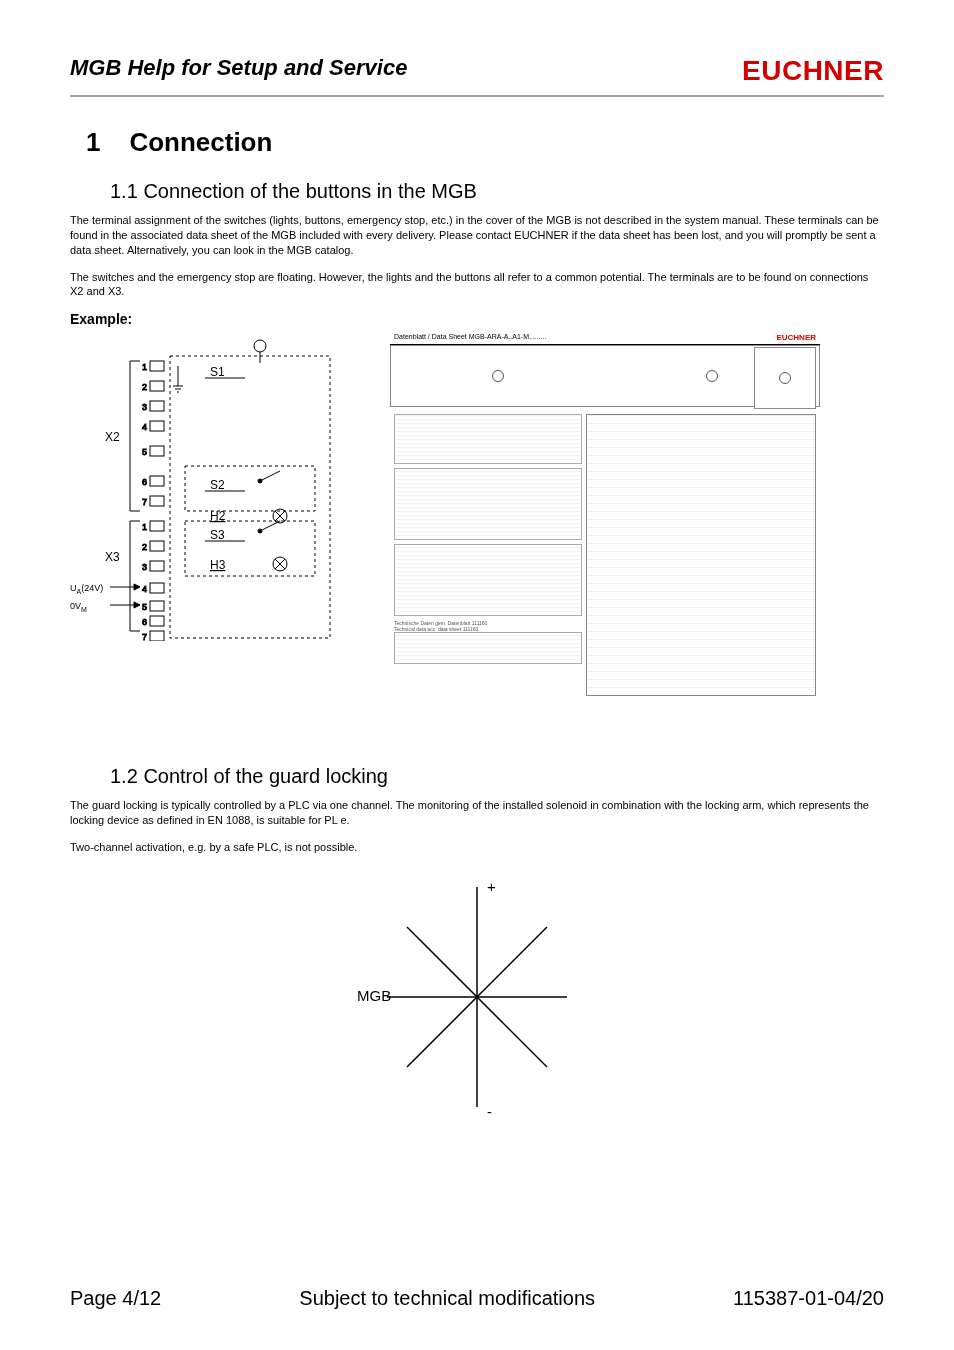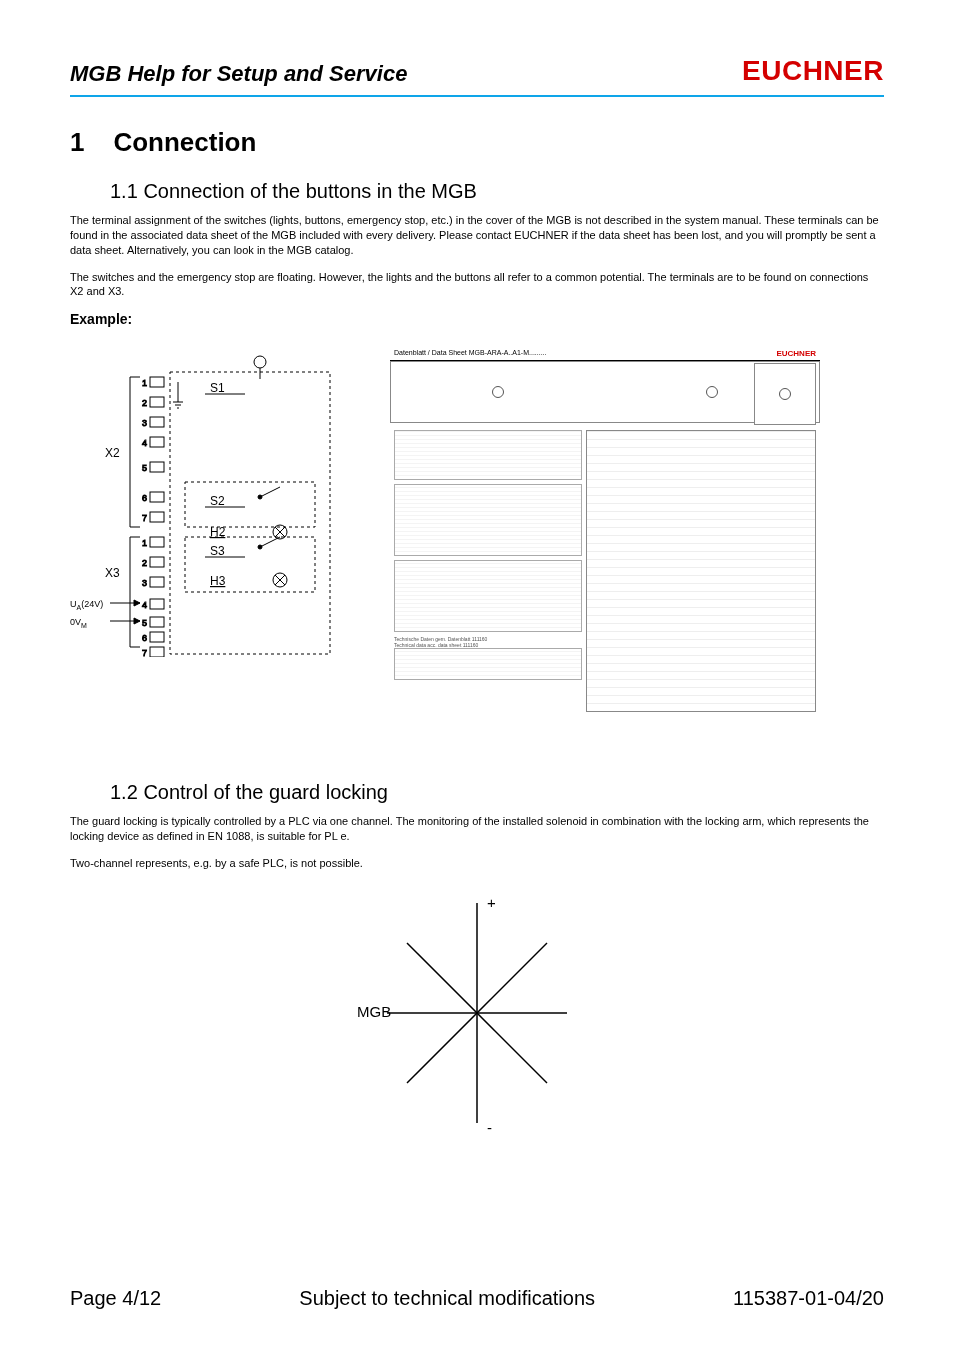--- a/index.html
+++ b/index.html
@@ -9,55 +9,54 @@
     margin: 0;
     font-family: Arial, Helvetica, sans-serif;
     color: #000;
     position: relative;
     box-sizing: border-box;
     padding: 55px 70px 40px 70px;
   }
   .header {
     display: flex;
     justify-content: space-between;
-    align-items: flex-end;
-    border-bottom: 2px solid #0ea5e9;
+    border-bottom: 2px solid #a3a3a3;
     padding-bottom: 8px;
     margin-bottom: 30px;
   }
   .doc-title {
     font-size: 22px;
     font-weight: bold;
     font-style: italic;
   }
   .logo {
     font-size: 28px;
     font-weight: 900;
     color: #d40000;
     letter-spacing: 0.5px;
   }
   .chapter-title {
     font-size: 26px;
     font-weight: bold;
-    margin: 0 0 22px 0;
+    margin: 0 0 22px 16px;
   }
   .section-title {
     font-size: 20px;
     font-weight: normal;
     margin: 14px 0 10px 40px;
   }
   p.body {
     font-size: 11px;
     line-height: 1.35;
     margin: 0 0 12px 0;
   }
   .label-bold {
     font-size: 14px;
     font-weight: bold;
-    margin: 8px 0 20px 0;
+    margin: 8px 0 4px 0;
   }
   .images-row {
     display: flex;
     gap: 20px;
     align-items: flex-start;
     margin-bottom: 14px;
   }
   .img-box {
     border: 0;
     background: #fff;
@@ -319,21 +318,21 @@
         <div class="ds-table"></div>
       </div>
     </div>
   </div>
 </div>
 
 <h2 class="section-title">
   <span>1.2</span>&nbsp;<span>Control of the guard locking</span>
 </h2>
 <p class="body">The guard locking is typically controlled by a PLC via one channel. The monitoring of the installed solenoid in combination with the locking arm, which represents the locking device as defined in EN 1088, is suitable for PL e.</p>
-<p class="body">Two-channel represents, e.g. by a safe PLC, is not possible.</p>
+<p class="body">Two-channel activation, e.g. by a safe PLC, is not possible.</p>
 
 <div class="cross-wrap">
   <svg class="cross-svg" viewBox="0 0 260 260">
     <g stroke="#000" stroke-width="1.5" fill="none">
       <line x1="130" y1="20" x2="130" y2="240"></line>
       <line x1="40" y1="130" x2="220" y2="130"></line>
       <line x1="60" y1="60" x2="200" y2="200"></line>
       <line x1="200" y1="60" x2="60" y2="200"></line>
     </g>
     <text x="140" y="25">+</text>

